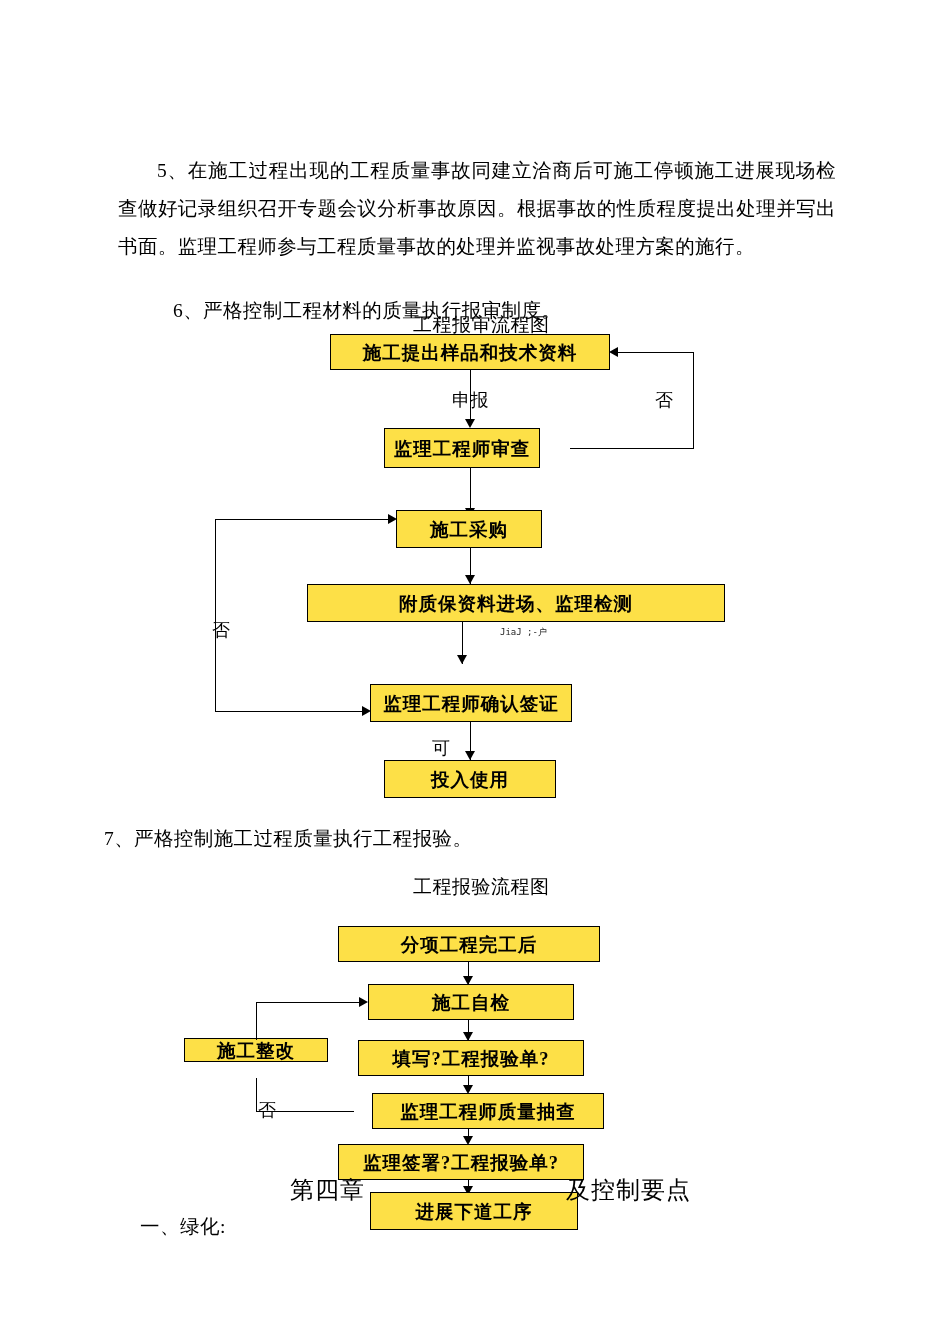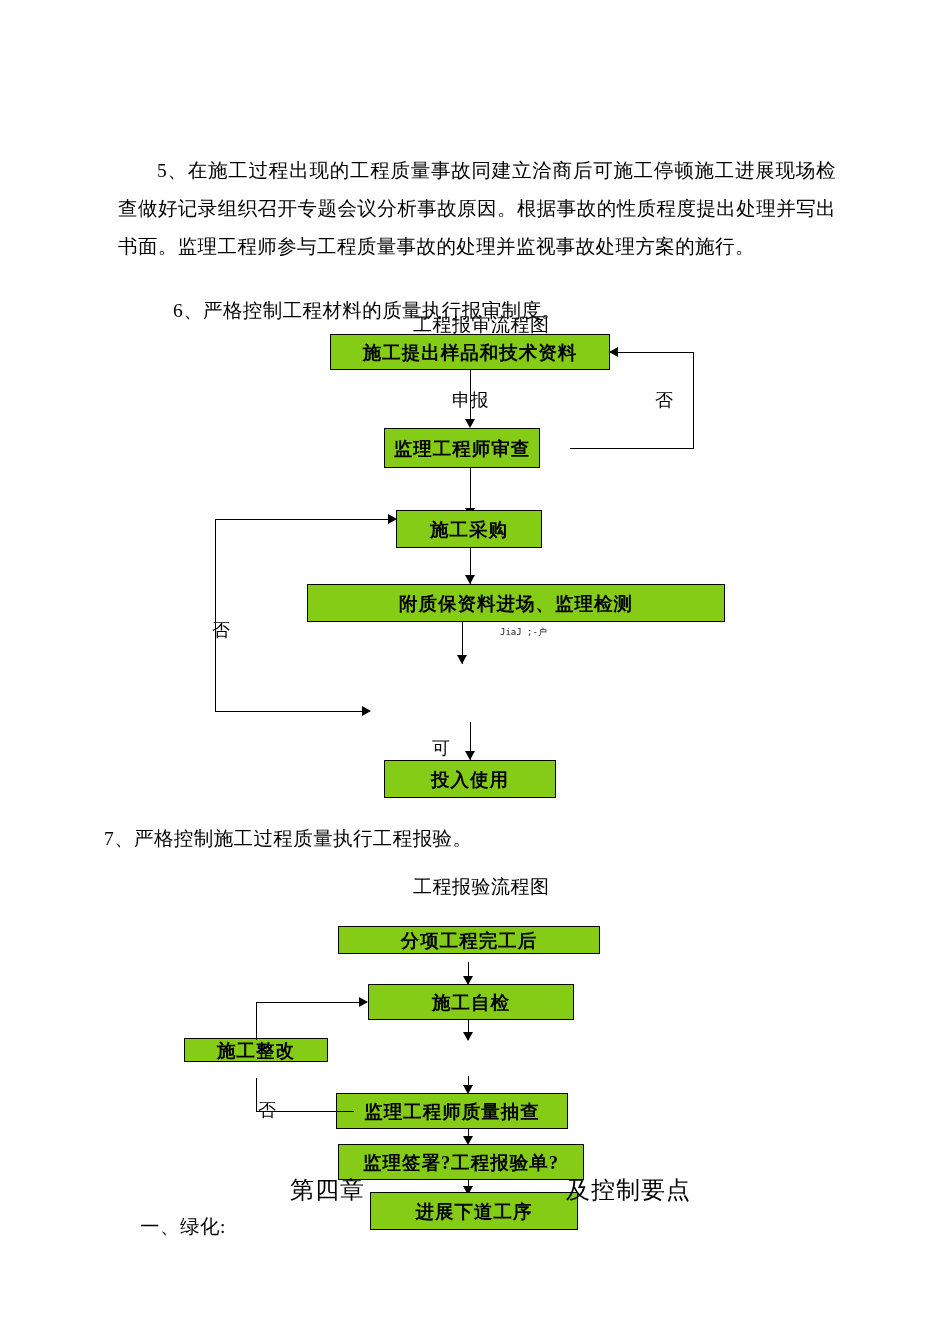--- a/index.html
+++ b/index.html
@@ -58,21 +58,21 @@
   .box {
     position: absolute;
     border: 1.4px solid #000;
     box-sizing: border-box;
     font-size: 18.5px;
     font-weight: bold;
     letter-spacing: 1px;
     display: flex;
     align-items: center;
     justify-content: center;
-    background: #84cc16;
+    background: #fde047;
     white-space: nowrap;
   }
   .lbl {
     position: absolute;
     font-size: 18px;
     letter-spacing: .5px;
     white-space: nowrap;
   }
   .vline {
     position: absolute;
@@ -168,46 +168,48 @@
 
   <div class="vline" style="left:470px; top:548px; height:36px;"></div>
   <div class="arrow-down" style="left:465px; top:575px;"></div>
 
   <div class="box" style="left:307px; top:584px; width:418px; height:38px;text-align:center;">附质保资料进场、监理检测</div>
   <div class="glyph-noise" style="left:500px; top:626px;">JiaJ ;-户</div>
 
   <div class="vline" style="left:462px; top:622px; height:42px;"></div>
   <div class="arrow-down" style="left:457px; top:655px;"></div>
 
+  <div class="box" style="left:370px; top:684px; width:202px; height:38px;">监理工程师确认签证</div>
 
   <div class="hline" style="left:215px; top:711px; width:152px;"></div>
   <div class="arrow-right" style="left:362px; top:706px;"></div>
 
   <div class="lbl" style="left:432px; top:736px;">可</div>
   <div class="vline" style="left:470px; top:722px; height:38px;"></div>
   <div class="arrow-down" style="left:465px; top:751px;"></div>
 
   <div class="box" style="left:384px; top:760px; width:172px; height:38px;">投入使用</div>
 
   <div class="para" id="para7">7、严格控制施工过程质量执行工程报验。</div>
 
   <div class="fig-title" id="fig2-title">工程报验流程图</div>
 
-  <div class="box" style="left:338px; top:926px; width:262px; height:28px;">分项工程完工后</div>
+  <div class="box" style="left:338px; top:926px; width:262px; height:36px;">分项工程完工后</div>
   <div class="vline" style="left:468px; top:962px; height:22px;"></div>
   <div class="arrow-down" style="left:463px; top:976px;"></div>
 
   <div class="box" style="left:368px; top:984px; width:206px; height:36px;">施工自检</div>
   <div class="vline" style="left:468px; top:1020px; height:20px;"></div>
   <div class="arrow-down" style="left:463px; top:1032px;"></div>
 
+  <div class="box" style="left:358px; top:1040px; width:226px; height:36px;">填写?工程报验单?</div>
   <div class="vline" style="left:468px; top:1076px; height:16px;"></div>
   <div class="arrow-down" style="left:463px; top:1085px;"></div>
 
-  <div class="box" style="left:336px; top:1093px; width:232px; height:36px;">监理工程师质量抽查</div>
+  <div class="box" style="left:372px; top:1093px; width:232px; height:36px;">监理工程师质量抽查</div>
   <div class="vline" style="left:468px; top:1129px; height:14px;"></div>
   <div class="arrow-down" style="left:463px; top:1136px;"></div>
 
   <div class="box" style="left:338px; top:1144px; width:246px; height:36px;">监理签署?工程报验单?</div>
   <div class="vline" style="left:468px; top:1180px; height:12px;"></div>
   <div class="arrow-down" style="left:463px; top:1186px;"></div>
 
   <div class="box" style="left:370px; top:1192px; width:208px; height:38px;">进展下道工序</div>
 
   <div class="box" style="left:184px; top:1038px; width:144px; height:24px;">施工整改</div>

